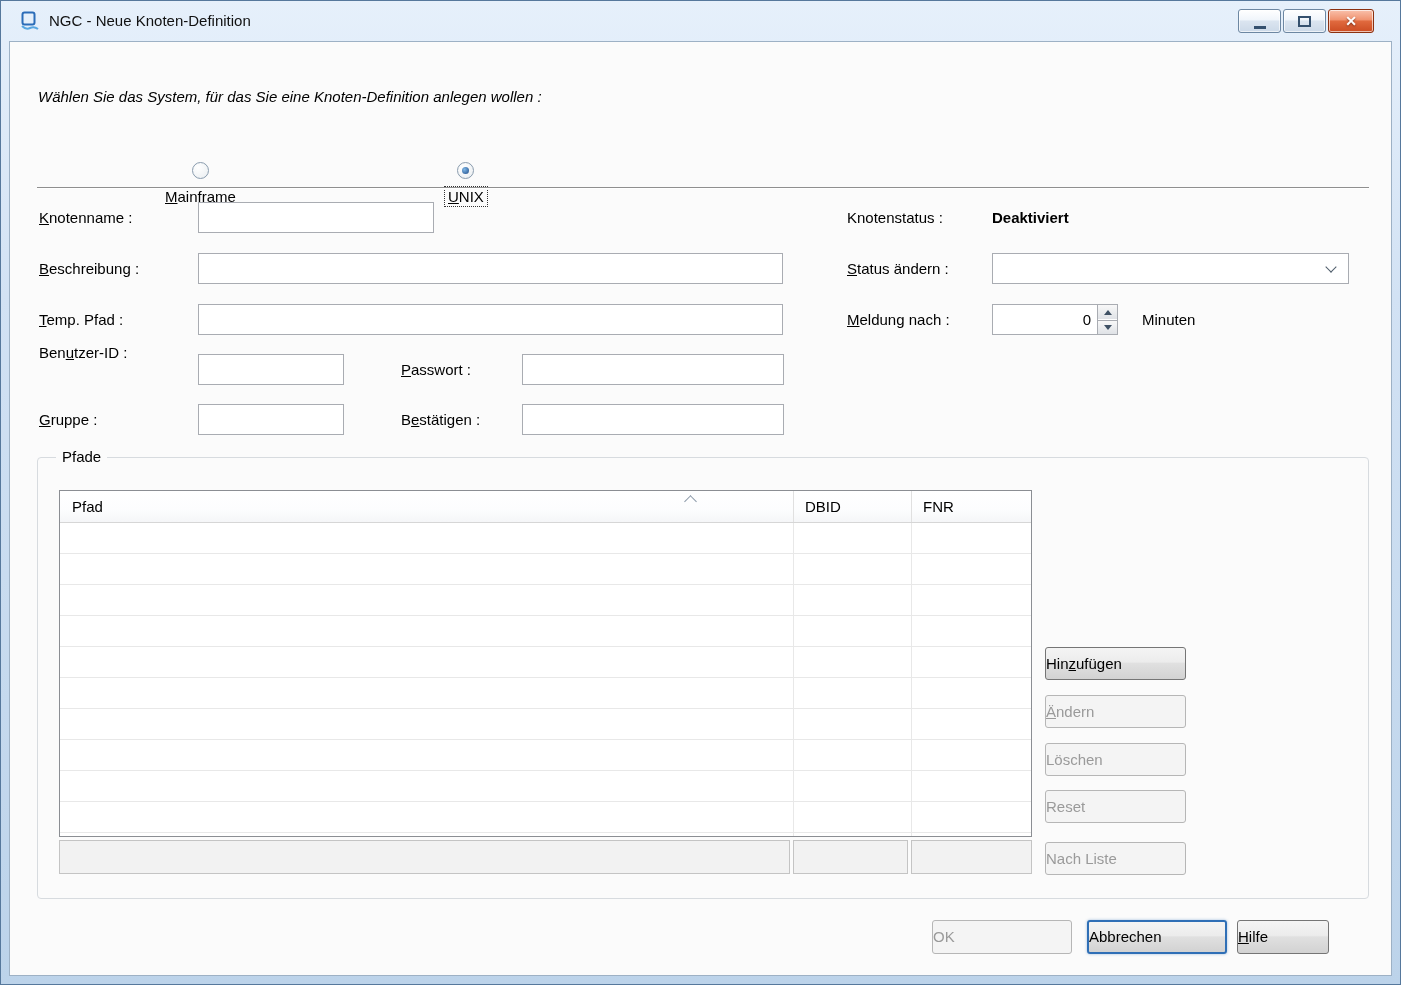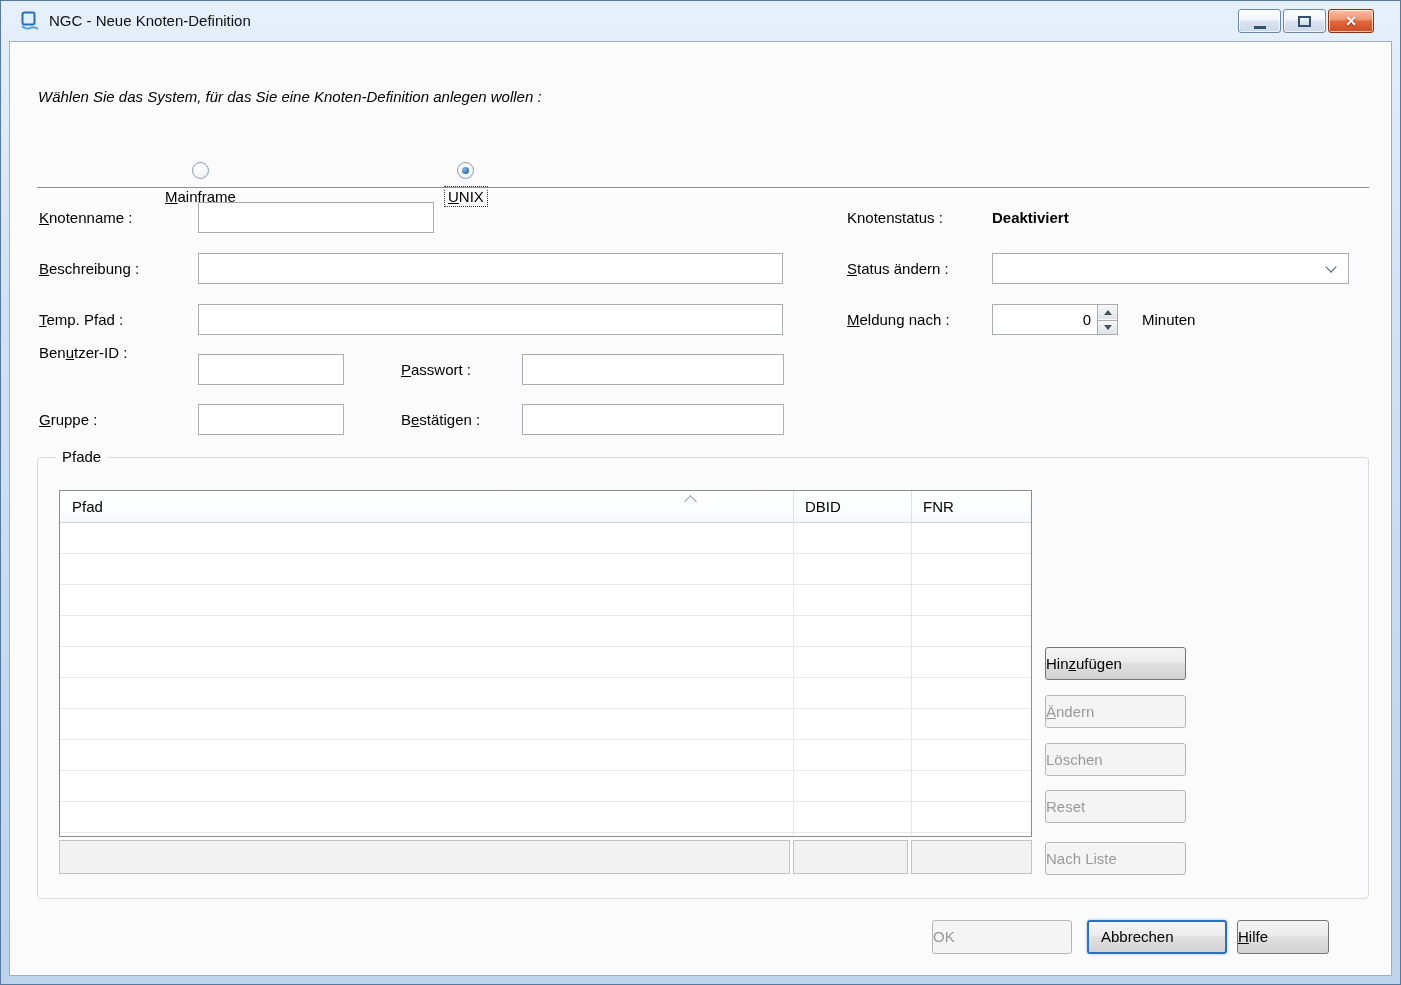--- a/index.html
+++ b/index.html
@@ -82,21 +82,21 @@
   .rows { position:absolute; left:0; right:0; top:32px; bottom:0; overflow:hidden; }
   .trow { height:31px; border-bottom:1px solid #e8e8e8; }
   .vline { position:absolute; top:32px; bottom:0; width:1px; background:#e8e8e8; }
 
   .fcell { position:absolute; height:34px; top:382px; border:1px solid #c4c4c4; background:#f2f2f2; }
 
   .btn { position:absolute; height:33px; border:1px solid #757575; border-radius:3px;
     background:linear-gradient(180deg,#f4f4f4,#ececec 45%,#e0e0e0 50%,#d2d2d2);
     font-size:15px; text-align:left; line-height:31px; color:#000; cursor:default; white-space:nowrap; }
   .btn.disabled { border-color:#b6b6b6; background:#f4f4f4; color:#9a9a9a; }
-  .btn.default { border:2px solid #2f6fb6; line-height:29px; box-shadow:0 0 3px rgba(47,111,182,.45);padding-left:12px; }
+  .btn.default { border:2px solid #2f6fb6; line-height:29px; box-shadow:0 0 3px rgba(47,111,182,.45); }
   .sidebtn { left:1007px; width:141px; }
 </style>
 </head>
 <body>
 
 <div class="window">
 
   <div class="titlebar">
     <span class="app-icon">
       <svg width="22" height="22" viewBox="0 0 22 22">

